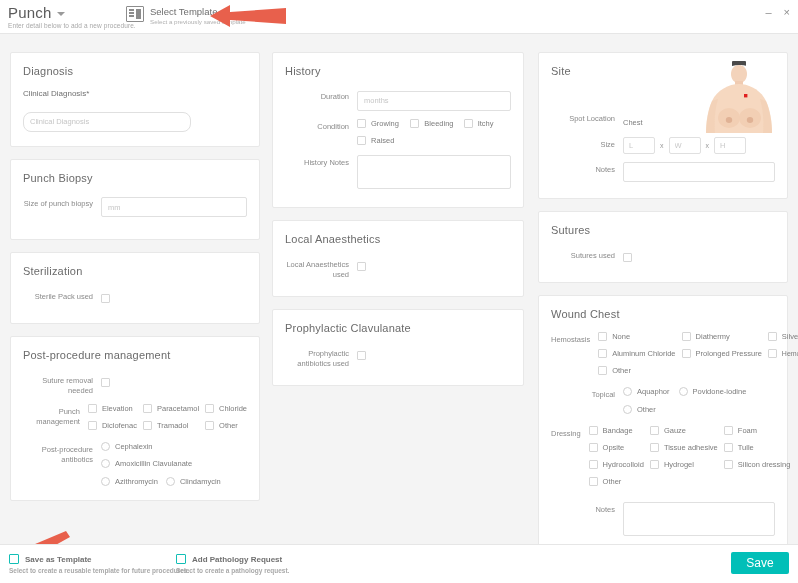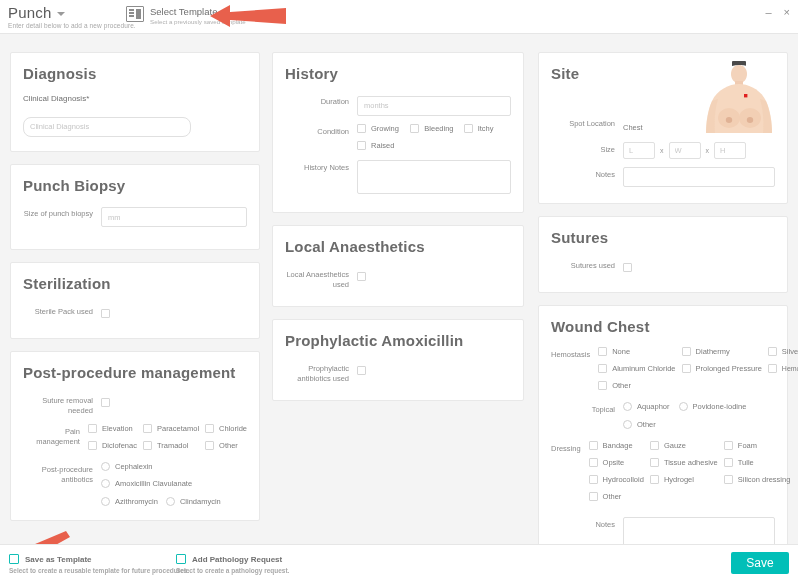--- a/index.html
+++ b/index.html
@@ -54,21 +54,21 @@
   .col3 { left: 538px; width: 250px; }
 
   .card {
     background: #ffffff;
     border: 1px solid #e8e8e8;
     border-radius: 2px;
     margin-bottom: 12px;
     padding: 12px 12px 14px 12px;
     position: relative;
   }
-  .card-title { font-size: 15px; color: #6b6b6b; font-weight: 700; margin-bottom: 12px; letter-spacing: .2px; }
+  .card-title { font-size: 11px; color: #6b6b6b; font-weight: 400; margin-bottom: 12px; letter-spacing: .2px; }
 
   
   .row { display: flex; align-items: flex-start; margin-bottom: 8px; }
   .lbl {
     font-size: 7.5px; color: #8a8a8a; text-align: right;
     padding-right: 8px; padding-top: 3px; line-height: 1.35;
   }
   .ctrl { flex: 1; }
 
   .inp {
@@ -205,21 +205,21 @@
 
       <div class="card">
         <div class="card-title">Post-procedure management</div>
 
         <div class="row">
           <div class="lbl" style="width:78px">Suture removal needed</div>
           <div class="ctrl"><span class="cb"></span></div>
         </div>
 
         <div class="row">
-          <div class="lbl" style="width:78px">Pain management</div>
+          <div class="lbl" style="width:78px">Punch management</div>
           <div class="ctrl">
             <div class="optgrid">
               <div class="opt">
                   <span class="cb"></span>
                   <span class="opt-txt">Elevation</span>
                 </div>
               <div class="opt">
                   <span class="cb"></span>
                   <span class="opt-txt">Paracetamol</span>
                 </div>
@@ -313,21 +313,21 @@
 
       <div class="card">
         <div class="card-title">Local Anaesthetics</div>
         <div class="row" style="margin-bottom:2px">
           <div class="lbl" style="width:72px">Local Anaesthetics used</div>
           <div class="ctrl"><span class="cb"></span></div>
         </div>
       </div>
 
       <div class="card">
-        <div class="card-title">Prophylactic Amoxicillin</div>
+        <div class="card-title">Prophylactic Clavulanate</div>
         <div class="row" style="margin-bottom:2px">
           <div class="lbl" style="width:72px">Prophylactic antibiotics used</div>
           <div class="ctrl"><span class="cb"></span></div>
         </div>
       </div>
     </div>
 
     <div class="col col3">
 
       <div class="card" style="padding-bottom:12px">

